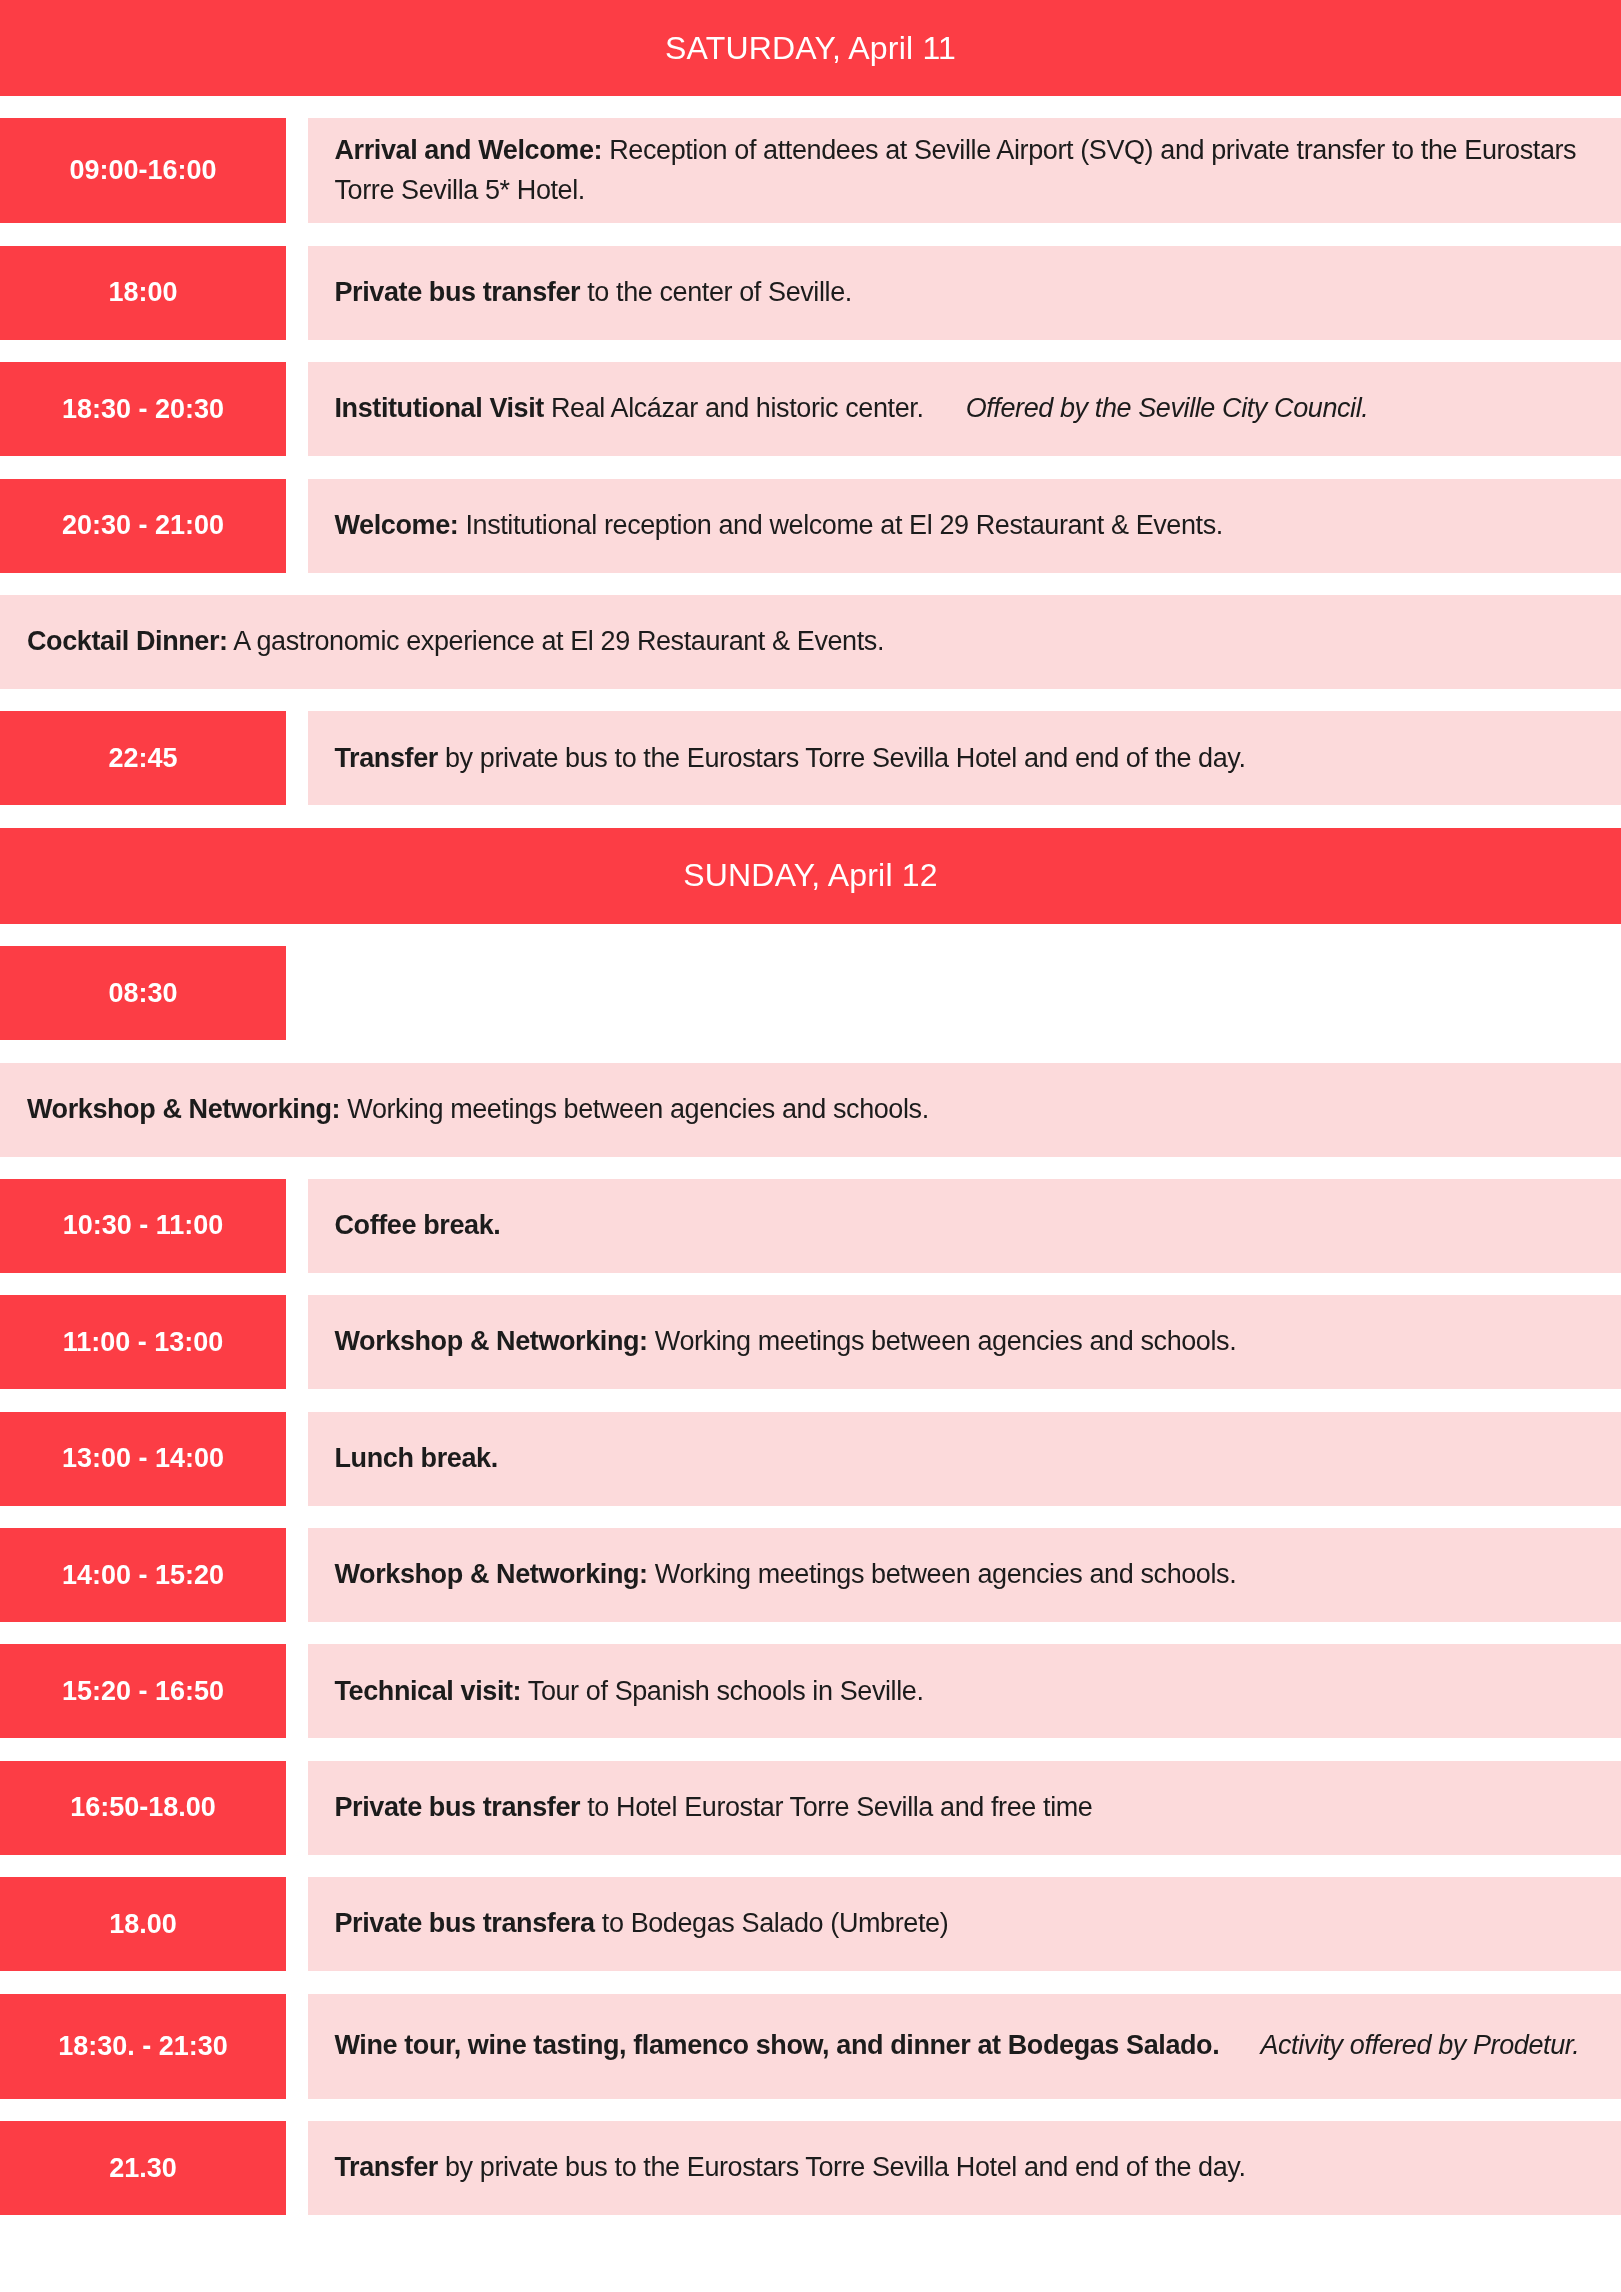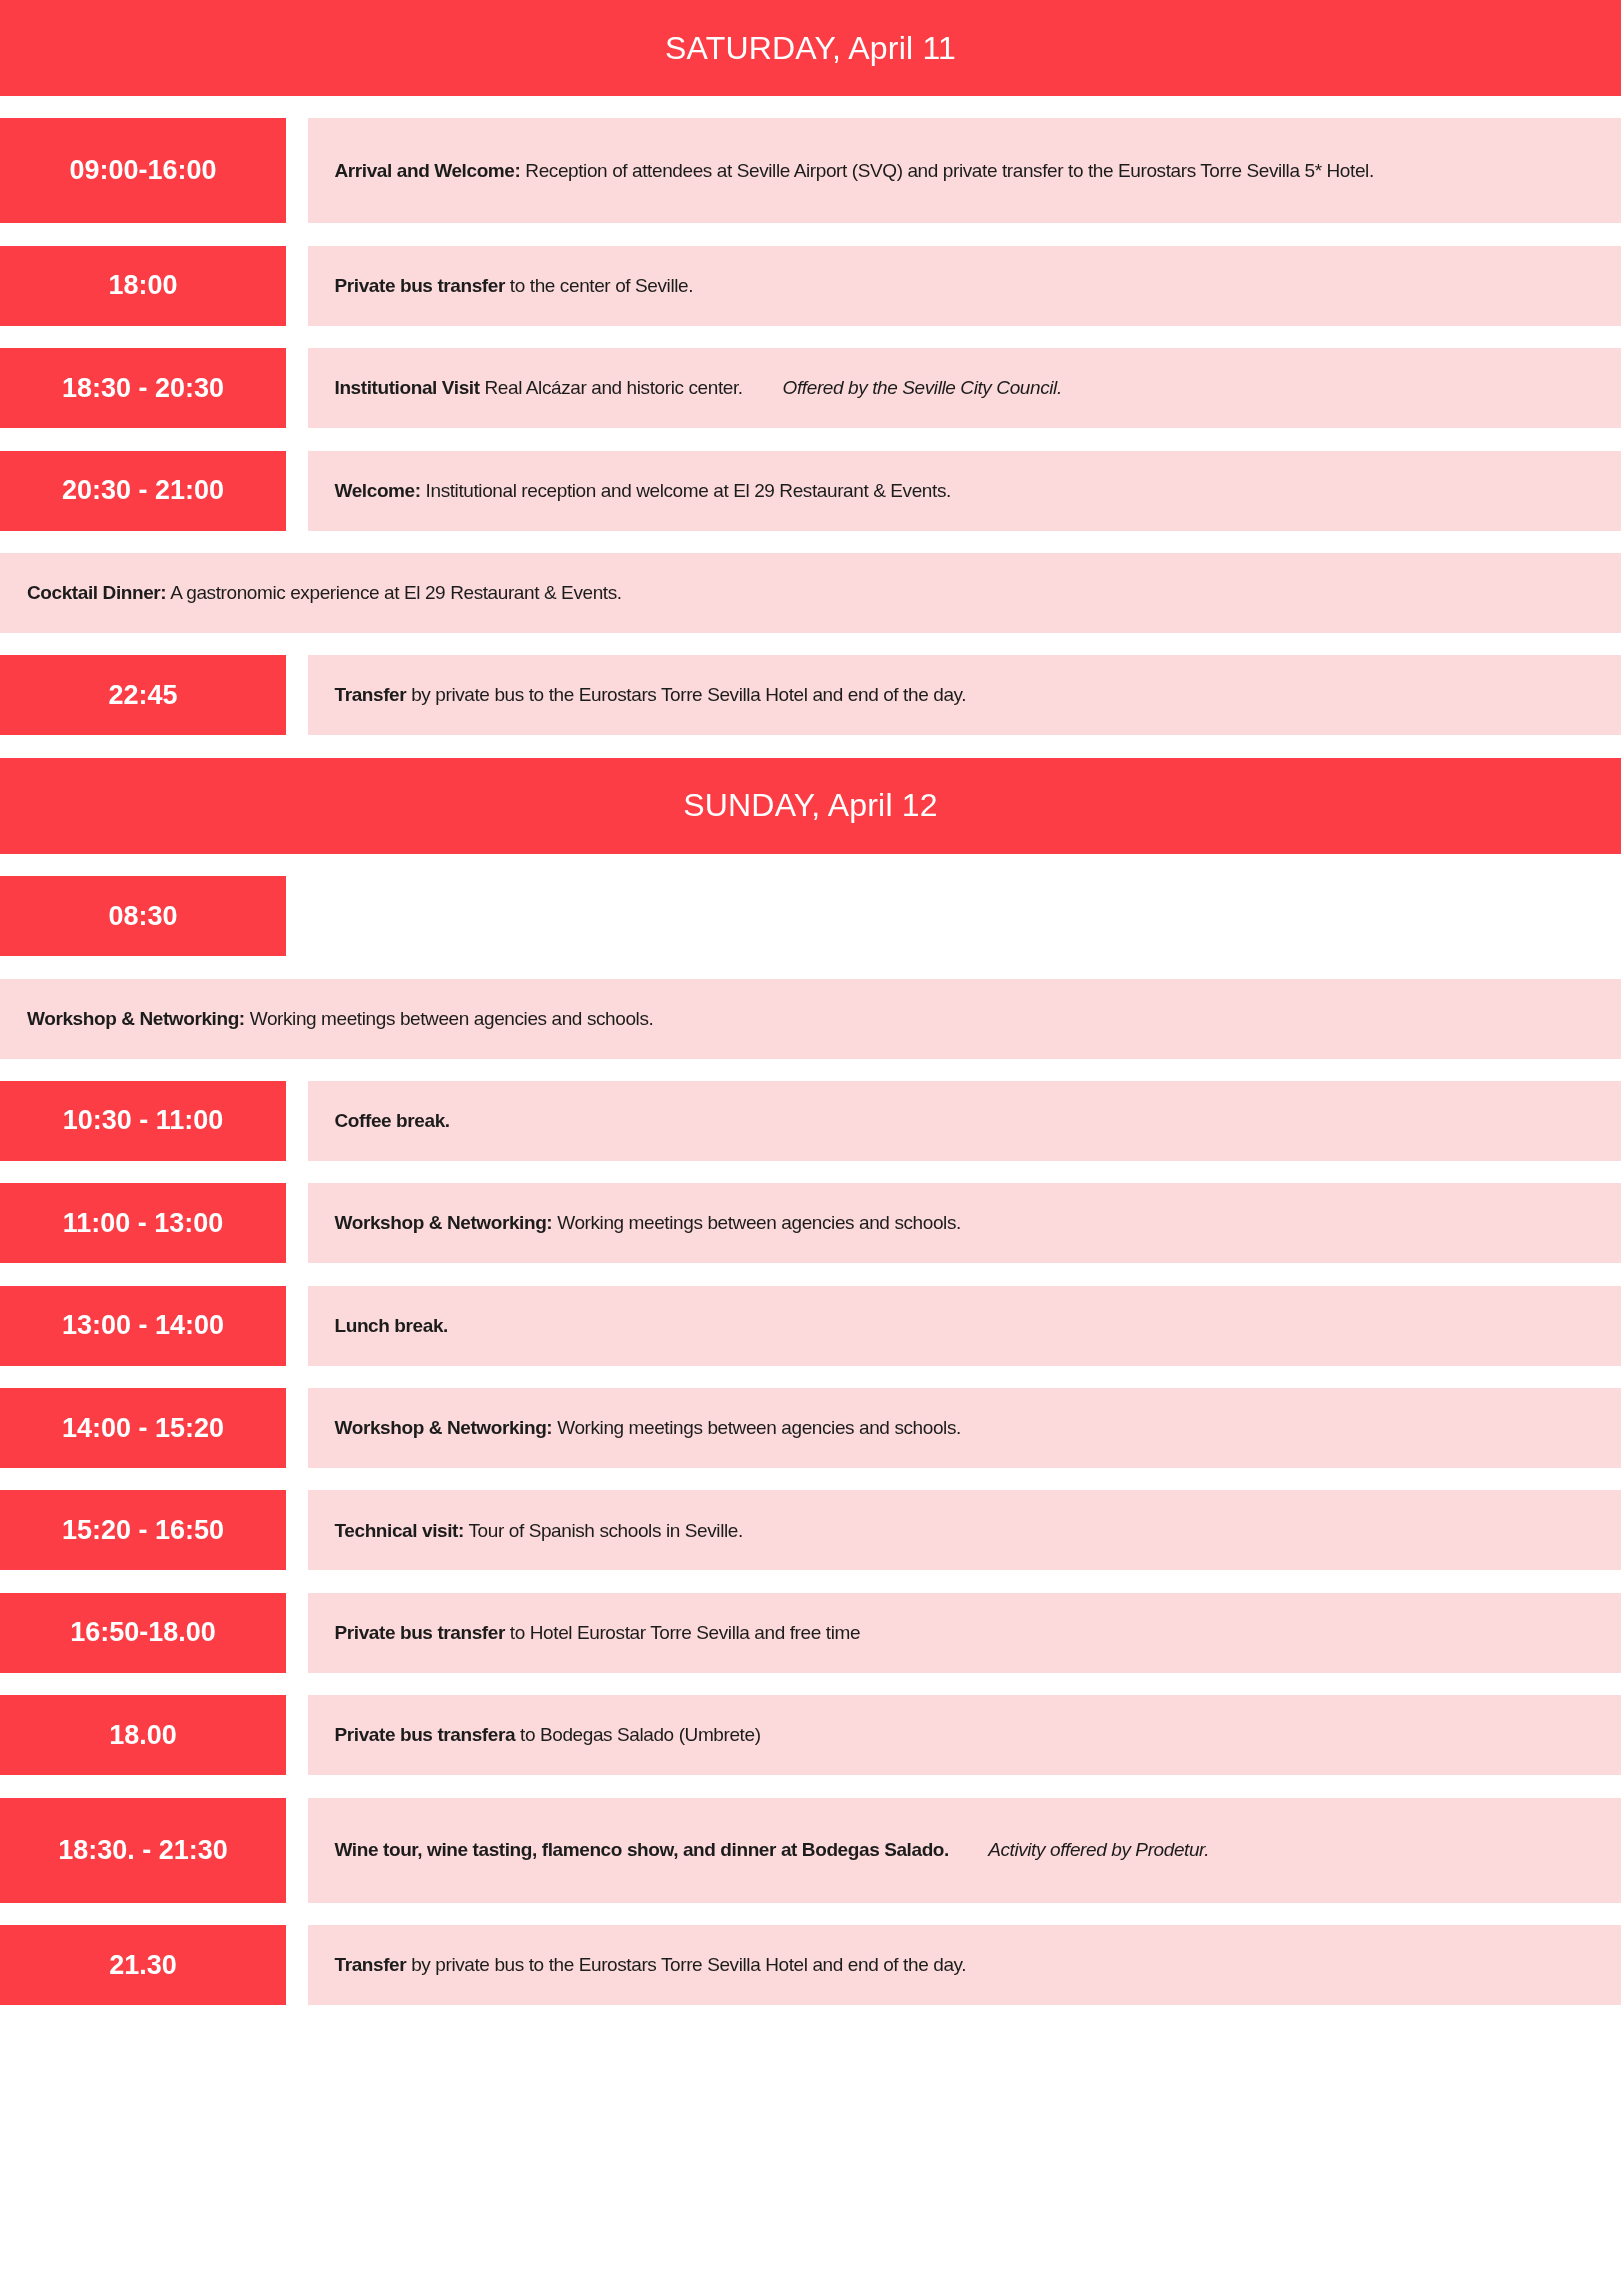--- a/index.html
+++ b/index.html
@@ -35,21 +35,21 @@
     font-weight: 400;
     font-size: 32px;
     letter-spacing: 0.2px;
     display: flex;
     align-items: center;
     justify-content: center;
   }
   .row {
     display: flex;
     column-gap: 21.5px;
-    height: 80px;
+    height: 94px;
     flex-shrink: 0;
   }
   .row.tall { height: 105px; }
   .time {
     width: 286px;
     flex-shrink: 0;
     background: var(--red);
     color: var(--time-text);
     font-weight: 700;
     font-size: 27px;
@@ -58,21 +58,21 @@
     justify-content: center;
     white-space: nowrap;
   }
   .desc {
     flex: 1;
     background: var(--pink);
     color: var(--desc-text);
     display: flex;
     align-items: center;
     padding: 7.2px 36px 7.2px 27px;
-    font-size: 19px;
+    font-size: 27px;
     letter-spacing: -0.4px;
     line-height: 1.47;
   }
   .desc-text { margin: 0; }
   .seg-bold { font-weight: 700; }
   .seg-regular { font-weight: 400; }
   .seg-italic { font-style: italic; font-weight: 400; margin-left: 35px; }
 </style>
 </head>
 <body>

